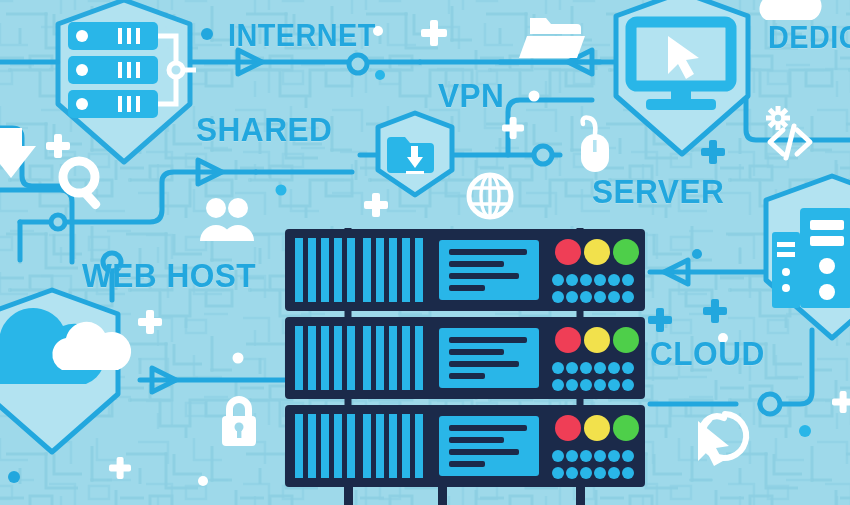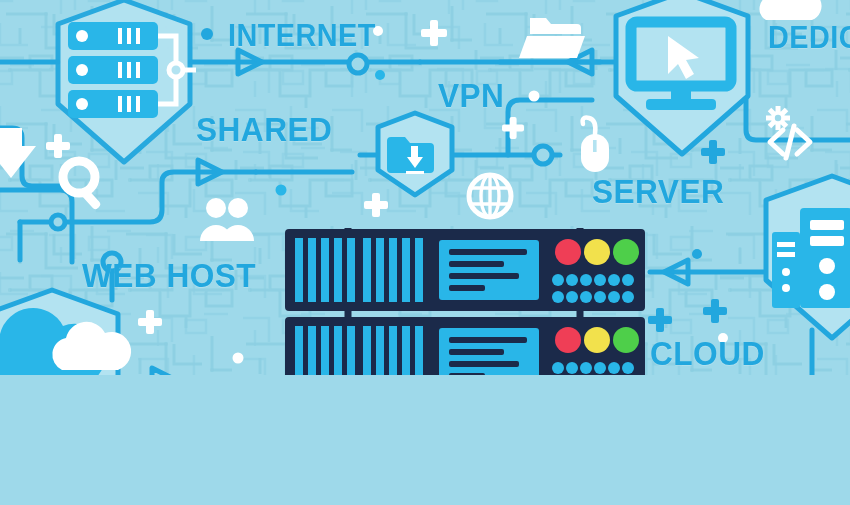--- a/index.html
+++ b/index.html
@@ -2,21 +2,21 @@
 <html><head>
 <meta charset="utf-8">
 <title>Web Hosting Infographic</title>
 <style>
   html,body{margin:0;padding:0;}
   body{
     width:850px;height:505px;overflow:hidden;
     font-family:"Liberation Sans", sans-serif;
     background:#9ed9ea;
   }
-  #stage{position:relative;width:850px;height:375px;overflow:hidden;background:#000000;}
+  #stage{position:relative;width:850px;height:505px;overflow:hidden;background:#000000;}
   #stage svg.layer{position:absolute;left:0;top:0;width:850px;height:505px;}
   .lbl{
     position:absolute;
     font-family:"Liberation Sans", sans-serif;
     font-weight:bold;
     color:#22a7de;
     letter-spacing:0.5px;
     white-space:nowrap;
     line-height:1;
     transform:scaleX(0.93);

